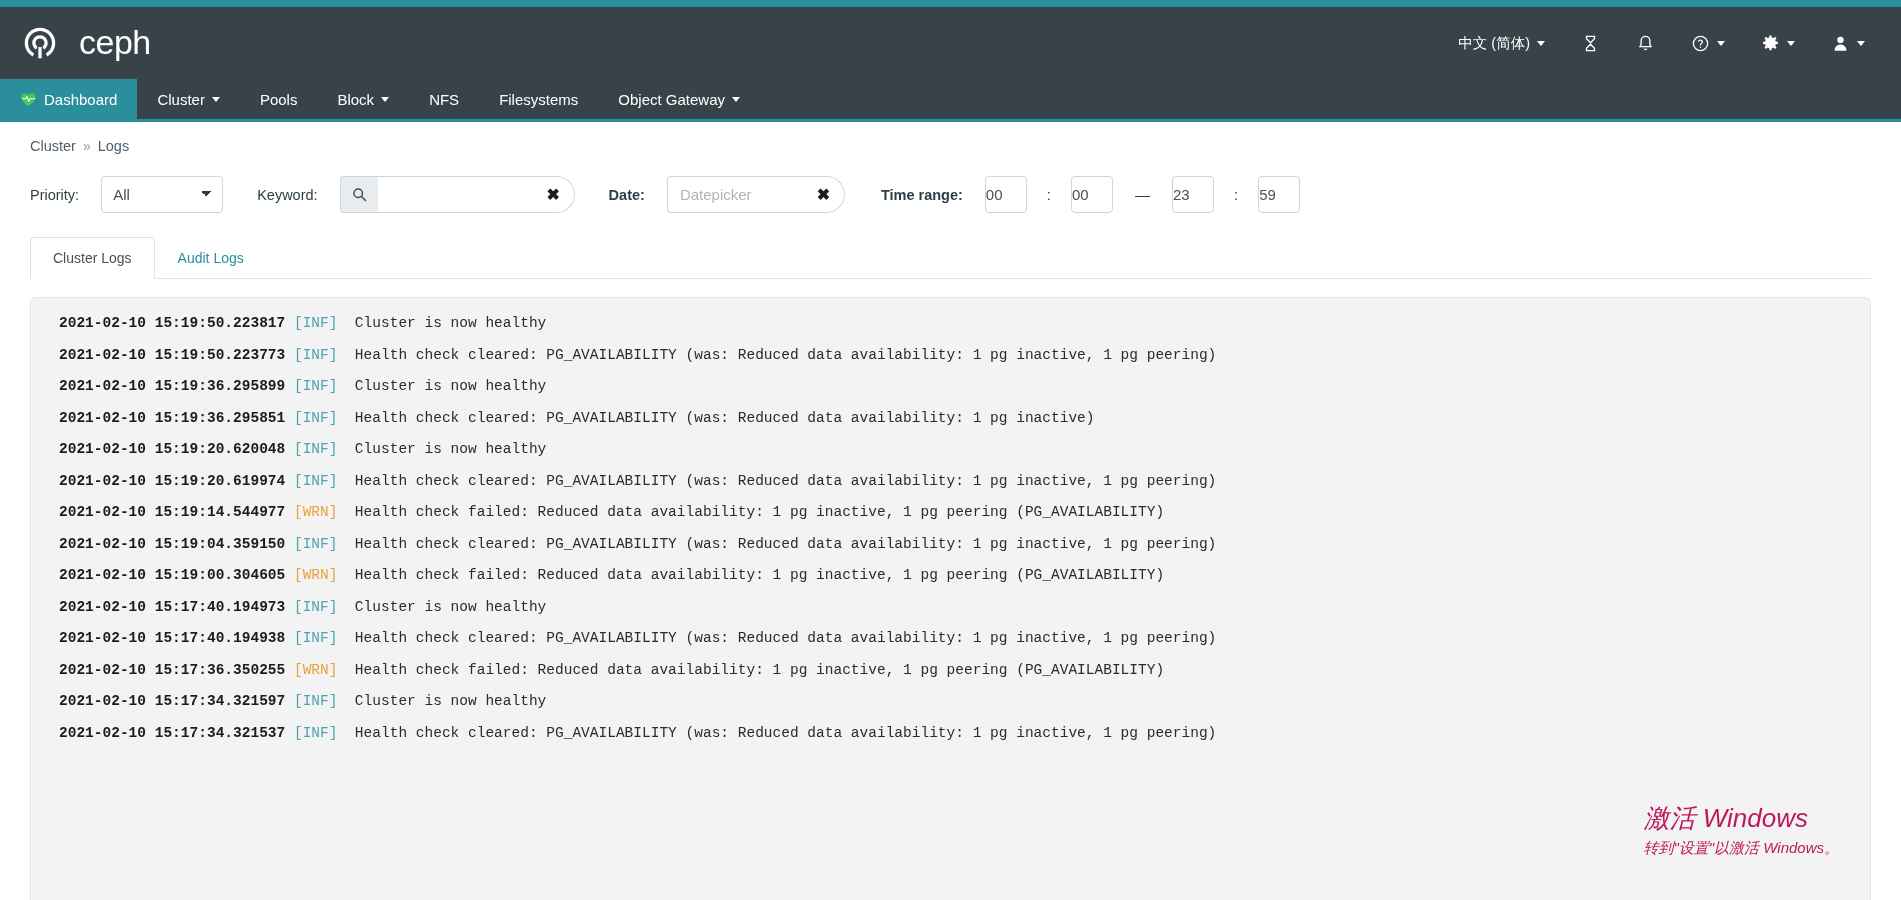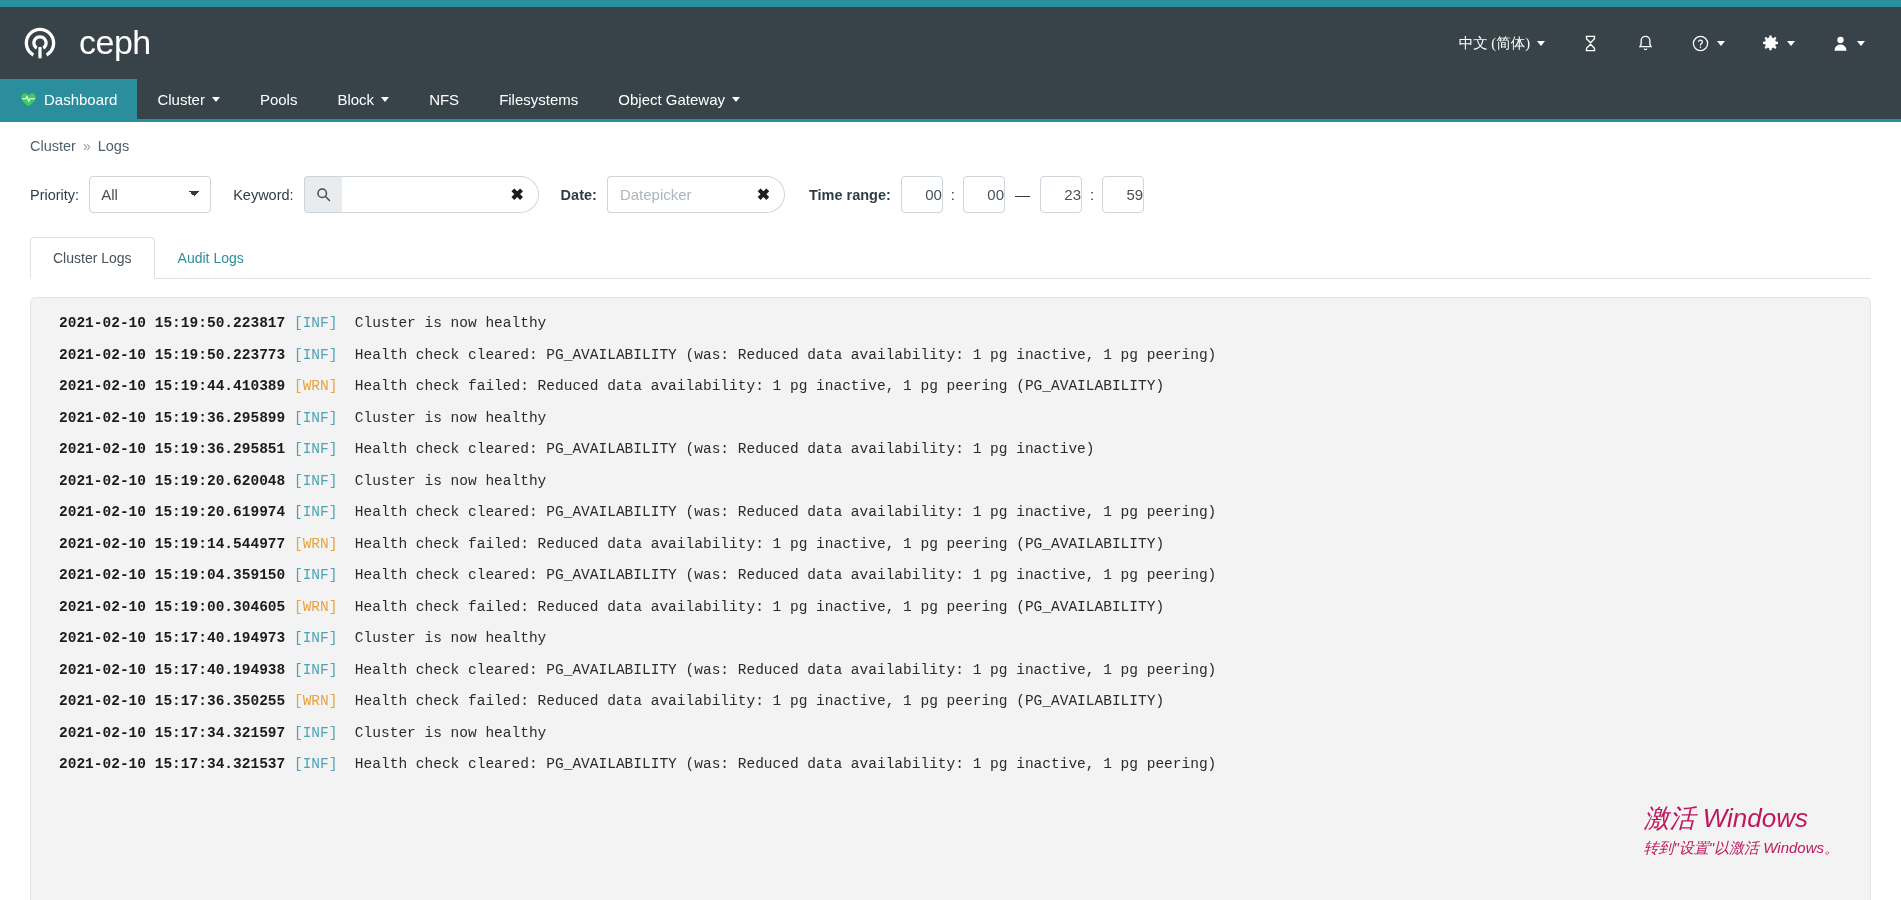--- a/index.html
+++ b/index.html
@@ -39,21 +39,20 @@
     font-size: 34px;
     letter-spacing: -0.5px;
     line-height: 1;
     font-weight: 400;
   }
   .identity-right {
     margin-left: auto;
     display: flex;
     align-items: center;
     gap: 0;
-    font-family: Liberation Serif, serif;
   }
   .id-item {
     display: flex;
     align-items: center;
     gap: 7px;
     color: #ffffff;
     font-size: 14.5px;
     padding: 10px 18px;
     cursor: pointer;
     white-space: nowrap;
@@ -98,21 +97,21 @@
     gap: 7px;
   }
   .breadcrumb a { color: #4e5f6b; text-decoration: none; cursor: pointer; }
   .bc-sep { color: #8c9ba5; font-size: 14px; }
 
   
   .filter-bar {
     display: flex;
     align-items: center;
     padding: 22px 0 0 30px;
-    gap: 0;
+    gap: 12px;
     font-size: 14.5px;
   }
   .f-label {
     color: #2f3e46;
     font-weight: 700;
     margin-right: 10px;
     white-space: nowrap;
   }
   .f-label.thin { font-weight: 400; }
 
@@ -187,21 +186,21 @@
     line-height: 1;
   }
   .search-glyph { width: 15px; height: 15px; display: block; }
 
   .time-box {
     width: 42px;
     height: 37px;
     border: 1px solid #ced4da;
     border-radius: 4px;
     background: #ffffff;
-    text-align: right;
+    text-align: left;
     font-size: 15px;
     font-family: "Liberation Sans", sans-serif;
     color: #495057;
     outline: none;
     padding: 0;
   }
   .colon { padding: 0 8px; color: #2f3e46; font-size: 15px; }
   .dash { padding: 0 10px; color: #2f3e46; font-size: 15px; }
 
   
@@ -427,21 +426,20 @@
   </div>
   <div class="tab">
     <span>Audit Logs</span>
   </div>
 </div>
 
 <div class="log-panel">
   <div id="log-lines">
       <div class="log-line"><span class="log-ts">2021-02-10 15:19:50.223817</span><span class="lvl-INF"> [INF] </span><span class="log-msg"> Cluster is now healthy</span></div>
       <div class="log-line"><span class="log-ts">2021-02-10 15:19:50.223773</span><span class="lvl-INF"> [INF] </span><span class="log-msg"> Health check cleared: PG_AVAILABILITY (was: Reduced data availability: 1 pg inactive, 1 pg peering)</span></div>
-      <div class="log-line"><span class="log-ts">2021-02-10 15:19:44.410389</span><span class="lvl-WRN"> [WRN] </span><span class="log-msg"> Health check failed: Reduced data availability: 1 pg inactive, 1 pg peering (PG_AVAILABILITY)</span></div>
       <div class="log-line"><span class="log-ts">2021-02-10 15:19:36.295899</span><span class="lvl-INF"> [INF] </span><span class="log-msg"> Cluster is now healthy</span></div>
       <div class="log-line"><span class="log-ts">2021-02-10 15:19:36.295851</span><span class="lvl-INF"> [INF] </span><span class="log-msg"> Health check cleared: PG_AVAILABILITY (was: Reduced data availability: 1 pg inactive)</span></div>
       <div class="log-line"><span class="log-ts">2021-02-10 15:19:20.620048</span><span class="lvl-INF"> [INF] </span><span class="log-msg"> Cluster is now healthy</span></div>
       <div class="log-line"><span class="log-ts">2021-02-10 15:19:20.619974</span><span class="lvl-INF"> [INF] </span><span class="log-msg"> Health check cleared: PG_AVAILABILITY (was: Reduced data availability: 1 pg inactive, 1 pg peering)</span></div>
       <div class="log-line"><span class="log-ts">2021-02-10 15:19:14.544977</span><span class="lvl-WRN"> [WRN] </span><span class="log-msg"> Health check failed: Reduced data availability: 1 pg inactive, 1 pg peering (PG_AVAILABILITY)</span></div>
       <div class="log-line"><span class="log-ts">2021-02-10 15:19:04.359150</span><span class="lvl-INF"> [INF] </span><span class="log-msg"> Health check cleared: PG_AVAILABILITY (was: Reduced data availability: 1 pg inactive, 1 pg peering)</span></div>
       <div class="log-line"><span class="log-ts">2021-02-10 15:19:00.304605</span><span class="lvl-WRN"> [WRN] </span><span class="log-msg"> Health check failed: Reduced data availability: 1 pg inactive, 1 pg peering (PG_AVAILABILITY)</span></div>
       <div class="log-line"><span class="log-ts">2021-02-10 15:17:40.194973</span><span class="lvl-INF"> [INF] </span><span class="log-msg"> Cluster is now healthy</span></div>
       <div class="log-line"><span class="log-ts">2021-02-10 15:17:40.194938</span><span class="lvl-INF"> [INF] </span><span class="log-msg"> Health check cleared: PG_AVAILABILITY (was: Reduced data availability: 1 pg inactive, 1 pg peering)</span></div>
       <div class="log-line"><span class="log-ts">2021-02-10 15:17:36.350255</span><span class="lvl-WRN"> [WRN] </span><span class="log-msg"> Health check failed: Reduced data availability: 1 pg inactive, 1 pg peering (PG_AVAILABILITY)</span></div>

